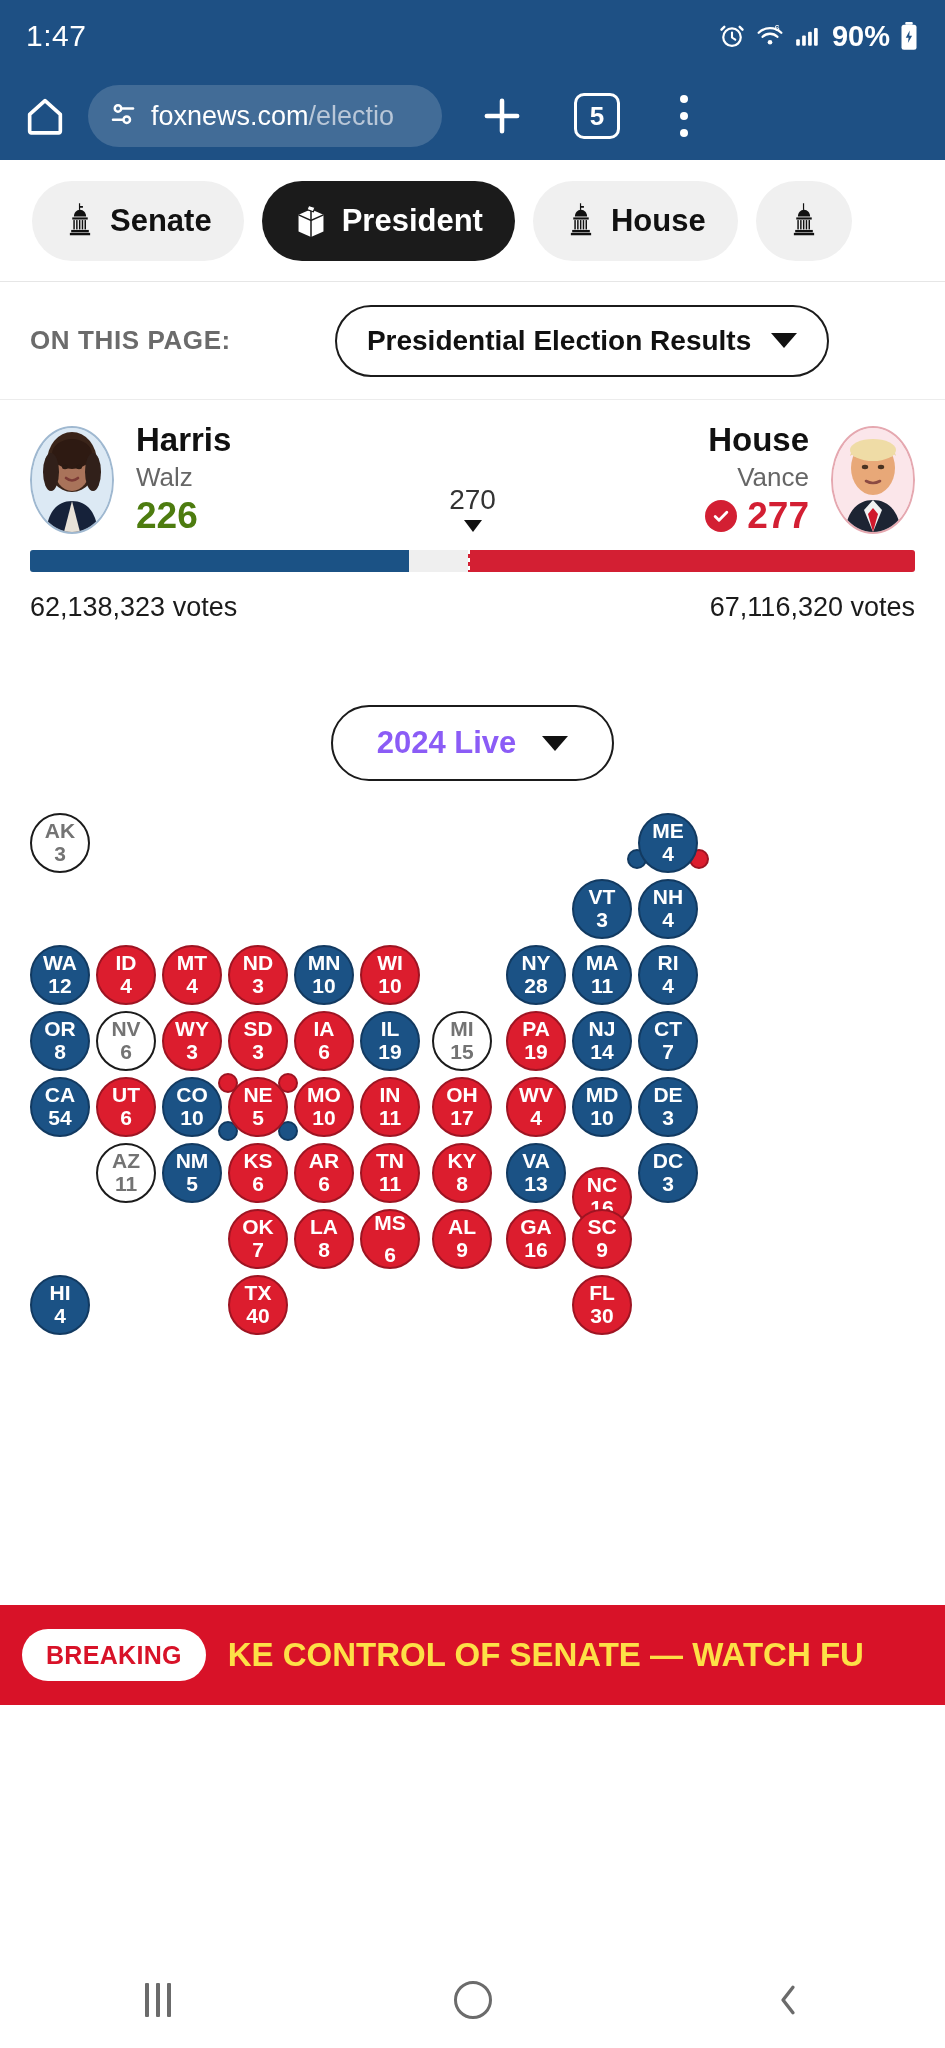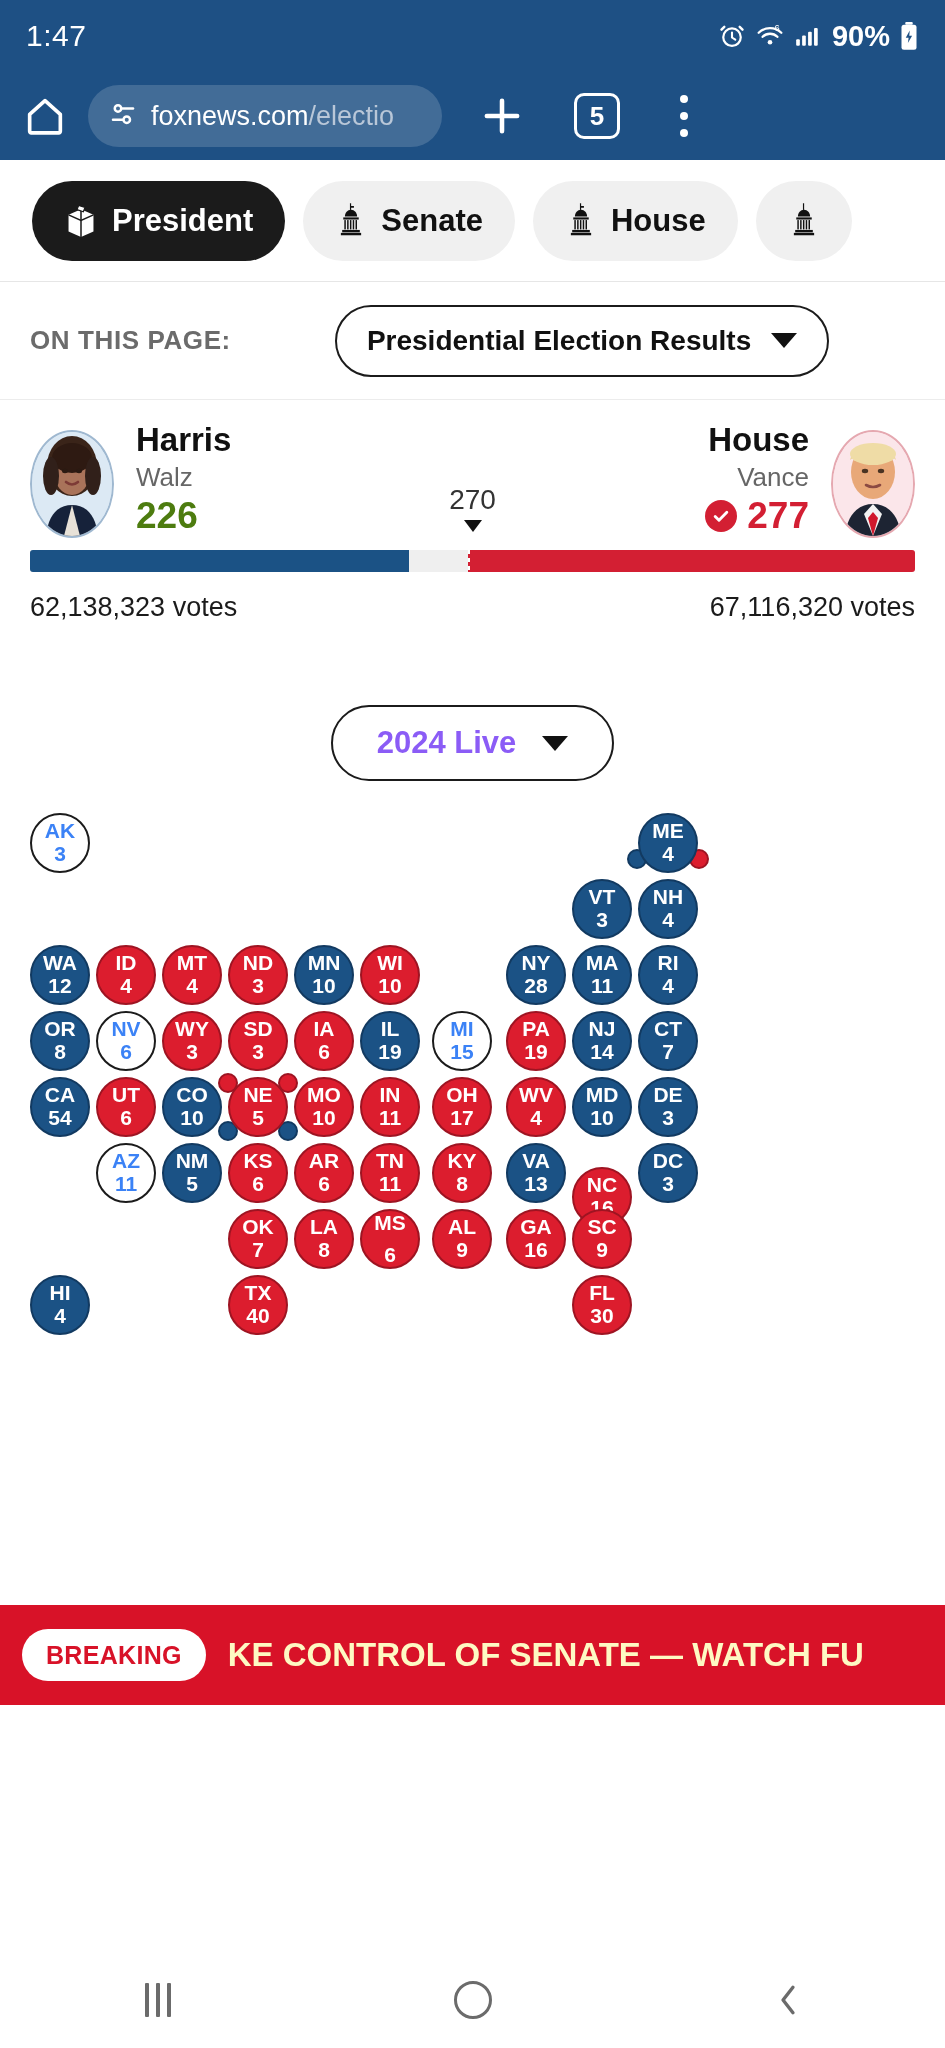--- a/index.html
+++ b/index.html
@@ -80,21 +80,21 @@
     margin-left: 104px; height: 72px; border: 2.5px solid #1b1b1b; border-radius: 36px;
     display: flex; align-items: center; gap: 20px; padding: 0 30px;
   }
   .otp-select .txt { font-size: 28px; font-weight: 700; color: #111; }
   .caret { width: 0; height: 0; border-left: 13px solid transparent;
            border-right: 13px solid transparent; border-top: 15px solid #111; }
 
   
   .results { padding: 22px 30px 0 30px; }
   .cands { display: flex; align-items: flex-start; justify-content: space-between; height: 120px; }
-  .cand { display: flex; align-items: flex-end; gap: 22px; }
+  .cand { display: flex; align-items: center; gap: 22px; }
   .avatar {
     width: 84px; height: 108px; border-radius: 50%; overflow: hidden;
     flex: 0 0 auto; position: relative;
   }
   .avatar.dem { border: 2px solid #9fb8d0; background: #d8e7f3; }
   .avatar.rep { border: 2px solid #e5a8b0; background: #fbe4e8; }
   .cand-info { display: flex; flex-direction: column; }
   .cand.right .cand-info { align-items: flex-end; }
   .cand-name { font-size: 33px; font-weight: 700; color: #111; line-height: 1.12; }
   .cand-vp { font-size: 26px; color: #666; line-height: 1.25; margin-top: 2px; }
@@ -131,37 +131,37 @@
   .st {
     position: absolute; border-radius: 50%;
     display: flex; flex-direction: column; align-items: center; justify-content: center;
     font-weight: 700; line-height: 1.08; color: #fff;
     border: 2px solid #16406a;
   }
   .st .ab { font-size: 21px; }
   .st .ev { font-size: 21px; }
   .st.dem { background: #1b5285; border-color: #123a61; }
   .st.rep { background: #dc1d2e; border-color: #9e1422; }
-  .st.none { background: #ffffff; border-color: #1b1b1b; color: #3b82f6; }
+  .st.none { background: #ffffff; border-color: #1b1b1b; color: #737373; }
   .dot { position: absolute; border-radius: 50%; border: 2px solid #123a61; }
   .dot.dem { background: #1b5285; border-color: #123a61; }
   .dot.rep { background: #dc1d2e; border-color: #9e1422; }
 
   
   .breaking {
     position: absolute; left: 0; top: 1445px; width: 945px; height: 100px;
     background: #d81228; display: flex; align-items: center; padding-left: 22px; gap: 22px;
     overflow: hidden; z-index: 5;
   }
   .breaking-pill {
     flex: 0 0 auto; background: #fff; border-radius: 28px; height: 52px;
     display: flex; align-items: center; padding: 0 24px;
   }
   .breaking-pill span { font-size: 25px; font-weight: 700; color: #d81228; letter-spacing: .3px; }
-  .breaking-text { font-size: 33px; font-weight: 700; color: #fef9c3; white-space: nowrap; }
+  .breaking-text { font-size: 33px; font-weight: 700; color: #fde047; white-space: nowrap; }
 
   
   .dimblock {
     position: absolute; left: 0; top: 1545px; width: 945px; height: 343px;
     background: #454545; padding: 44px 30px 0 30px;
   }
   .dimblock p { font-size: 30px; line-height: 1.55; color: #1f1f1f; }
   .adbadge { position: absolute; right: 14px; bottom: 52px; width: 46px; height: 42px;
              background: #d6eef7; display:flex; align-items:center; justify-content:center; }
 
@@ -244,48 +244,48 @@
     <div class="kebab">
         <i></i>
         <i></i>
         <i></i>
       </div>
   </div>
 
   <div class="page">
 
     <div class="racetabs">
-      <div class="racetab active">
-        <span>
-          <svg width="34" height="36" viewBox="0 0 24 26" fill="#fff">
-            <path d="M3 10l9-4 9 4v12l-9 4-9-4z" fill="#fff"></path>
-            <path d="M12 6v20" stroke="#1b1b1b" stroke-width="1.1"></path>
-            <path d="M3 10l9 4 9-4" stroke="#1b1b1b" stroke-width="1.1" fill="none"></path>
-            <path d="M10.3 3.2l4.6 1.5-1.2 3.1-4.6-1.6z" fill="#fff" stroke="#1b1b1b" stroke-width=".9"></path>
-          </svg>
-        </span>
-        <span class="lbl">President</span>
-      </div>
       <div class="racetab">
         <span>
           <svg width="32" height="36" viewBox="0 0 24 26" fill="#111">
             <path d="M11.6 1v2.2h2.6v1.3h-2.6" fill="#111"></path>
             <path d="M11.2 1.2h.9v5h-.9z"></path>
             <path d="M12 6c2.6 0 4.6 2.2 4.6 5.2H7.4C7.4 8.2 9.4 6 12 6z"></path>
             <rect x="6.2" y="11.8" width="11.6" height="1.6"></rect>
             <rect x="7" y="13.8" width="1.1" height="7"></rect>
               <rect x="9.1" y="13.8" width="1.1" height="7"></rect>
             <rect x="11.2" y="13.8" width="1.1" height="7"></rect>
               <rect x="13.3" y="13.8" width="1.1" height="7"></rect>
             <rect x="15.4" y="13.8" width="1.1" height="7"></rect>
             <rect x="5.4" y="21.2" width="13.2" height="1.8"></rect>
             <rect x="4.4" y="23.4" width="15.2" height="1.8"></rect>
           </svg>
         </span>
         <span class="lbl">Senate</span>
+      </div>
+      <div class="racetab active">
+        <span>
+          <svg width="34" height="36" viewBox="0 0 24 26" fill="#fff">
+            <path d="M3 10l9-4 9 4v12l-9 4-9-4z" fill="#fff"></path>
+            <path d="M12 6v20" stroke="#1b1b1b" stroke-width="1.1"></path>
+            <path d="M3 10l9 4 9-4" stroke="#1b1b1b" stroke-width="1.1" fill="none"></path>
+            <path d="M10.3 3.2l4.6 1.5-1.2 3.1-4.6-1.6z" fill="#fff" stroke="#1b1b1b" stroke-width=".9"></path>
+          </svg>
+        </span>
+        <span class="lbl">President</span>
       </div>
       <div class="racetab">
         <span>
           <svg width="32" height="36" viewBox="0 0 24 26" fill="#111">
             <path d="M11.2 1.2h.9v5h-.9z"></path>
             <path d="M11.6 1v2.2h2.6v1.3h-2.6" fill="#111"></path>
             <path d="M12 6c2.6 0 4.6 2.2 4.6 5.2H7.4C7.4 8.2 9.4 6 12 6z"></path>
             <rect x="6.2" y="11.8" width="11.6" height="1.6"></rect>
             <rect x="7" y="13.8" width="1.1" height="7"></rect>
               <rect x="9.1" y="13.8" width="1.1" height="7"></rect>

